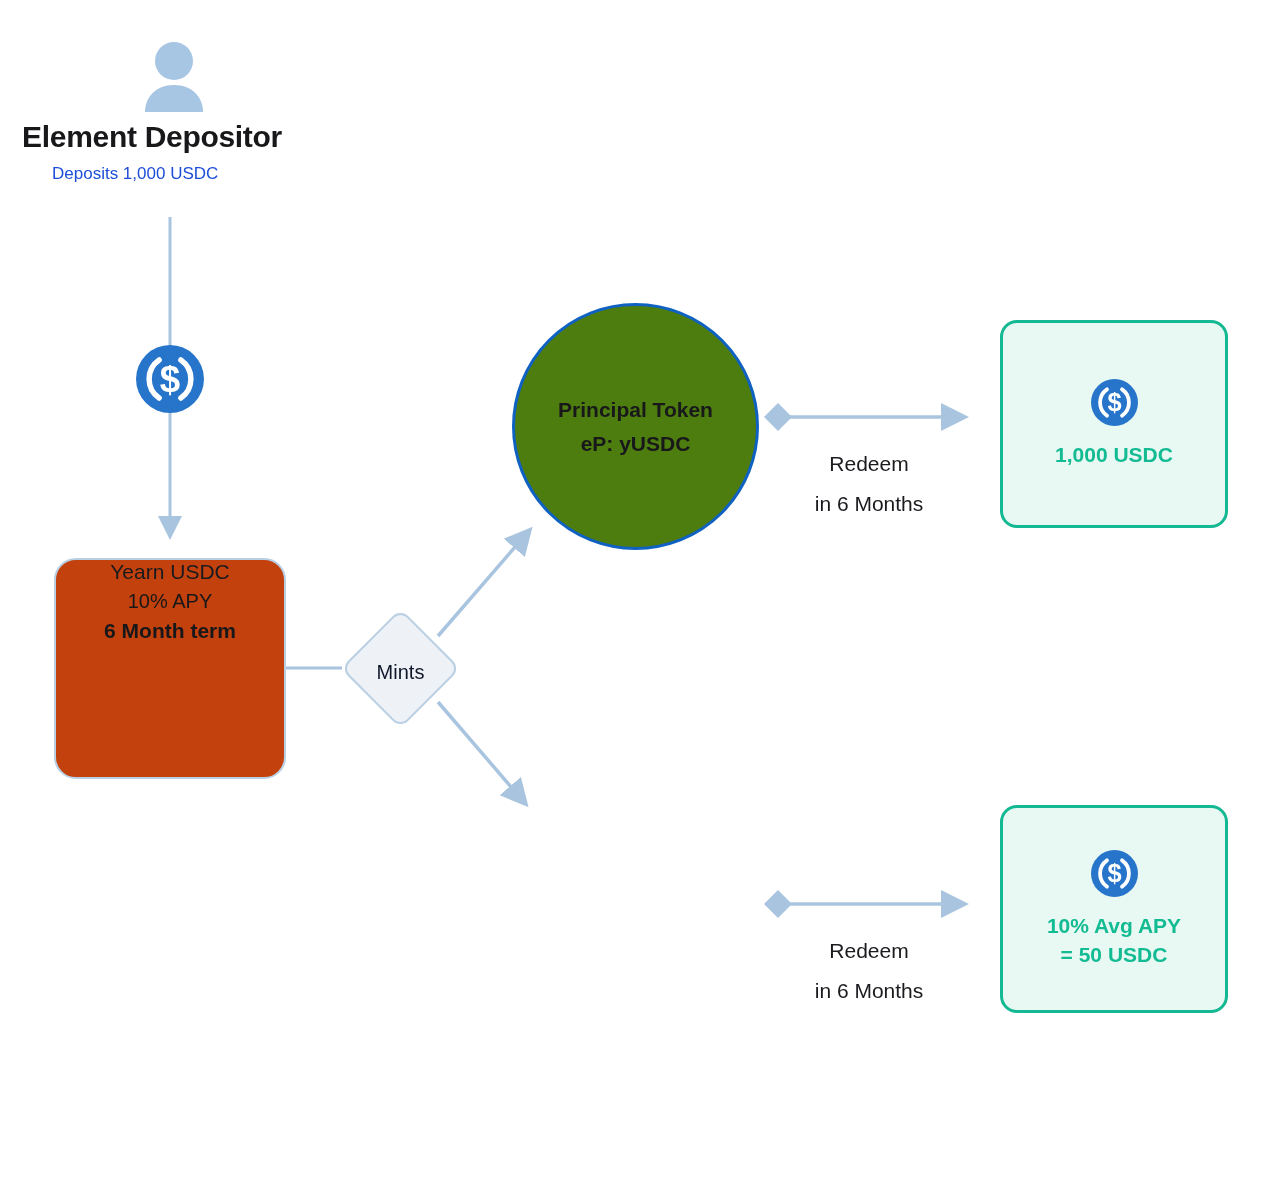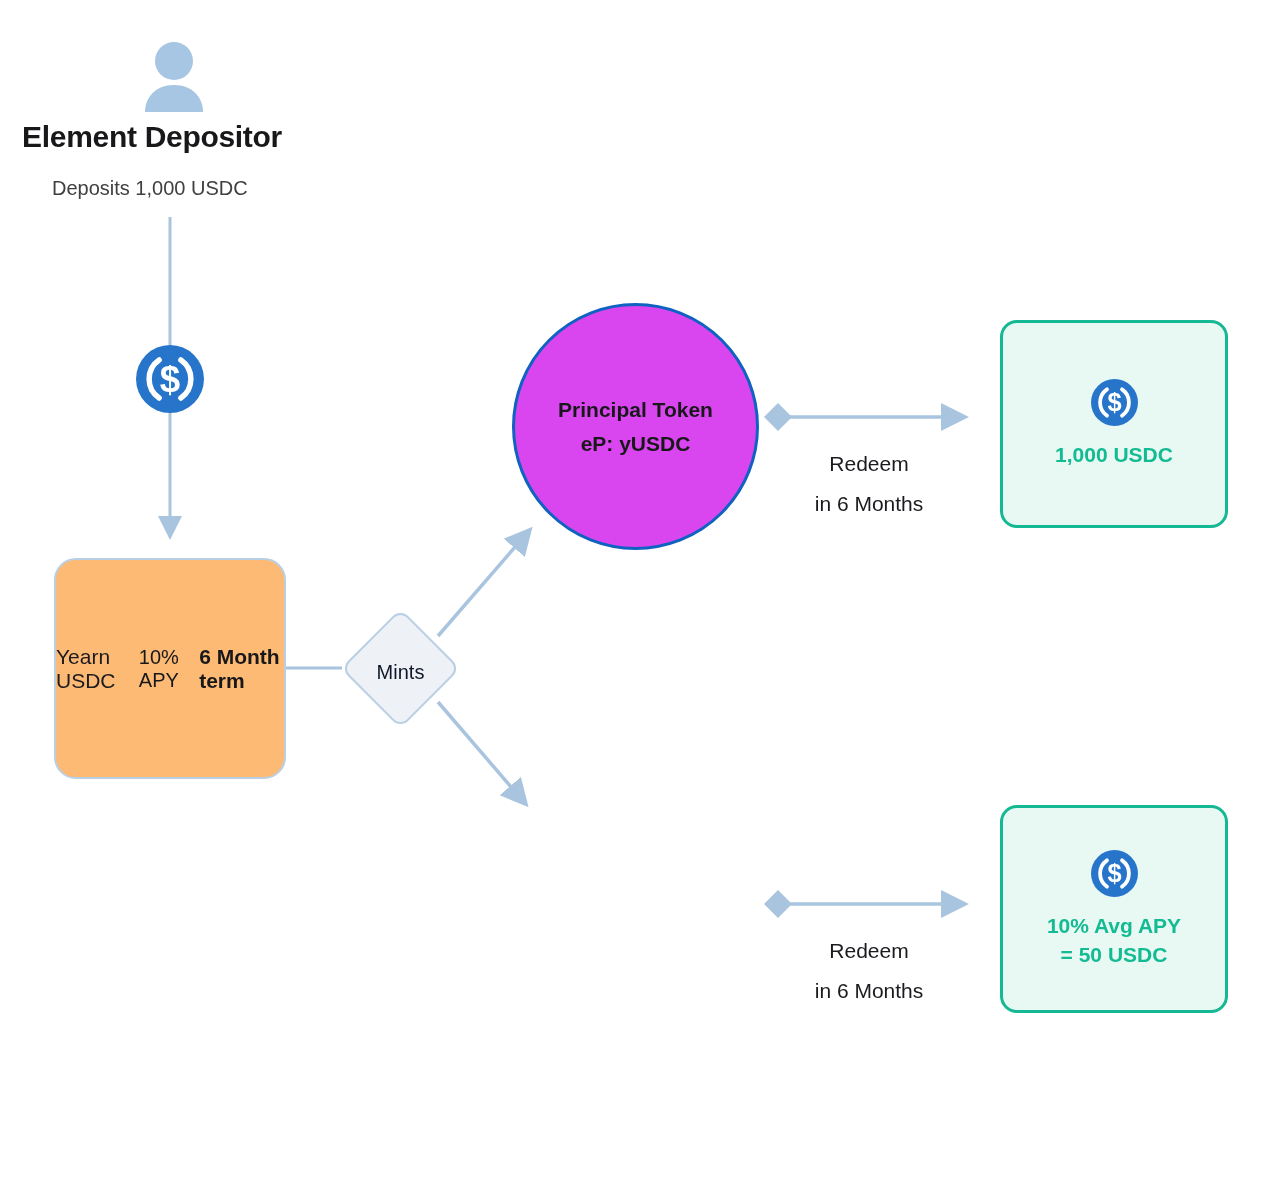--- a/index.html
+++ b/index.html
@@ -36,43 +36,44 @@
     position: absolute;
     left: 22px; top: 113px;
     font-size: 30px;
     font-weight: bold;
     letter-spacing: -0.3px;
     color: #18181b;
     white-space: nowrap;
   }
   .depositor-sub {
     position: absolute;
-    left: 52px; top: 170px;
-    font-size: 20px;
+    left: 52px; top: 157px;
+    font-size: 17px;
     font-weight: normal;
-    color: #404040;
+    color: #1d4ed8;
     white-space: nowrap;
   }
 
   
   .coin-on-path {
     position: absolute;
     left: 136px; top: 338px;
     width: 68px; height: 68px;
   }
 
   
   .yearn-box {
     position: absolute;
     left: 54px; top: 551px;
     width: 232px; height: 221px;
-    background: #fdba74;
+    background: #c2410c;
     border: 2px solid #b9cfe4;
     border-radius: 22px;
     display: flex;
+    flex-direction: column;
     align-items: center;
     gap: 6px;
   }
   .yearn-line-1 { font-size: 21px; font-weight: normal; color: #1b1b1f; }
   .yearn-line-2 { font-size: 20px; font-weight: normal; color: #18181b; }
   .yearn-line-3 { font-size: 21px; font-weight: bold; color: #18181b; }
 
   
   .mints-wrap {
     position: absolute;
@@ -108,21 +109,21 @@
     gap: 10px;
   }
   .token-circle .t1, .token-circle .t2 {
     font-size: 21px;
     font-weight: bold;
     color: #18181b;
   }
   .principal-circle {
     left: 512px; top: 296px;
     width: 247px; height: 247px;
-    background: #d946ef;
+    background: #4d7c0f;
     border: 3px solid #0f62c2;
   }
   .yield-circle {
     left: 508px; top: 778px;
     width: 247px; height: 247px;
     background: #fae0f1;
     border: 3px solid #c0208a;
   }
 
   

